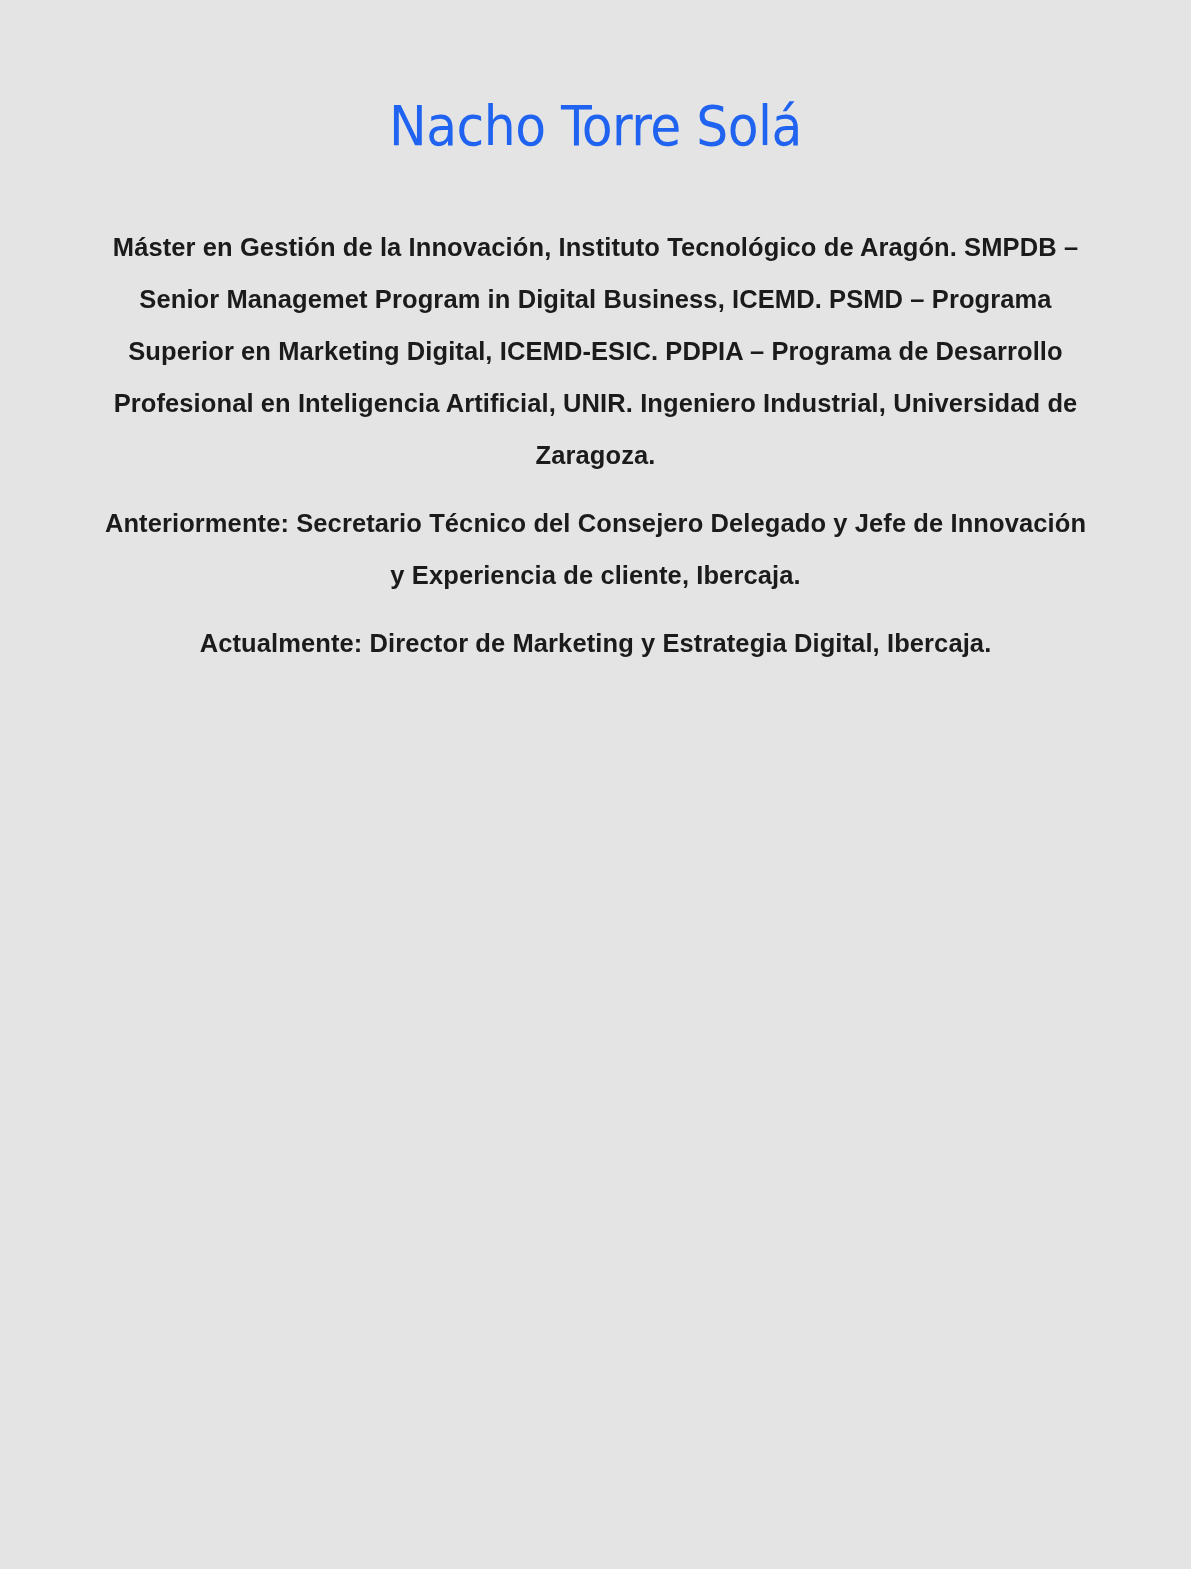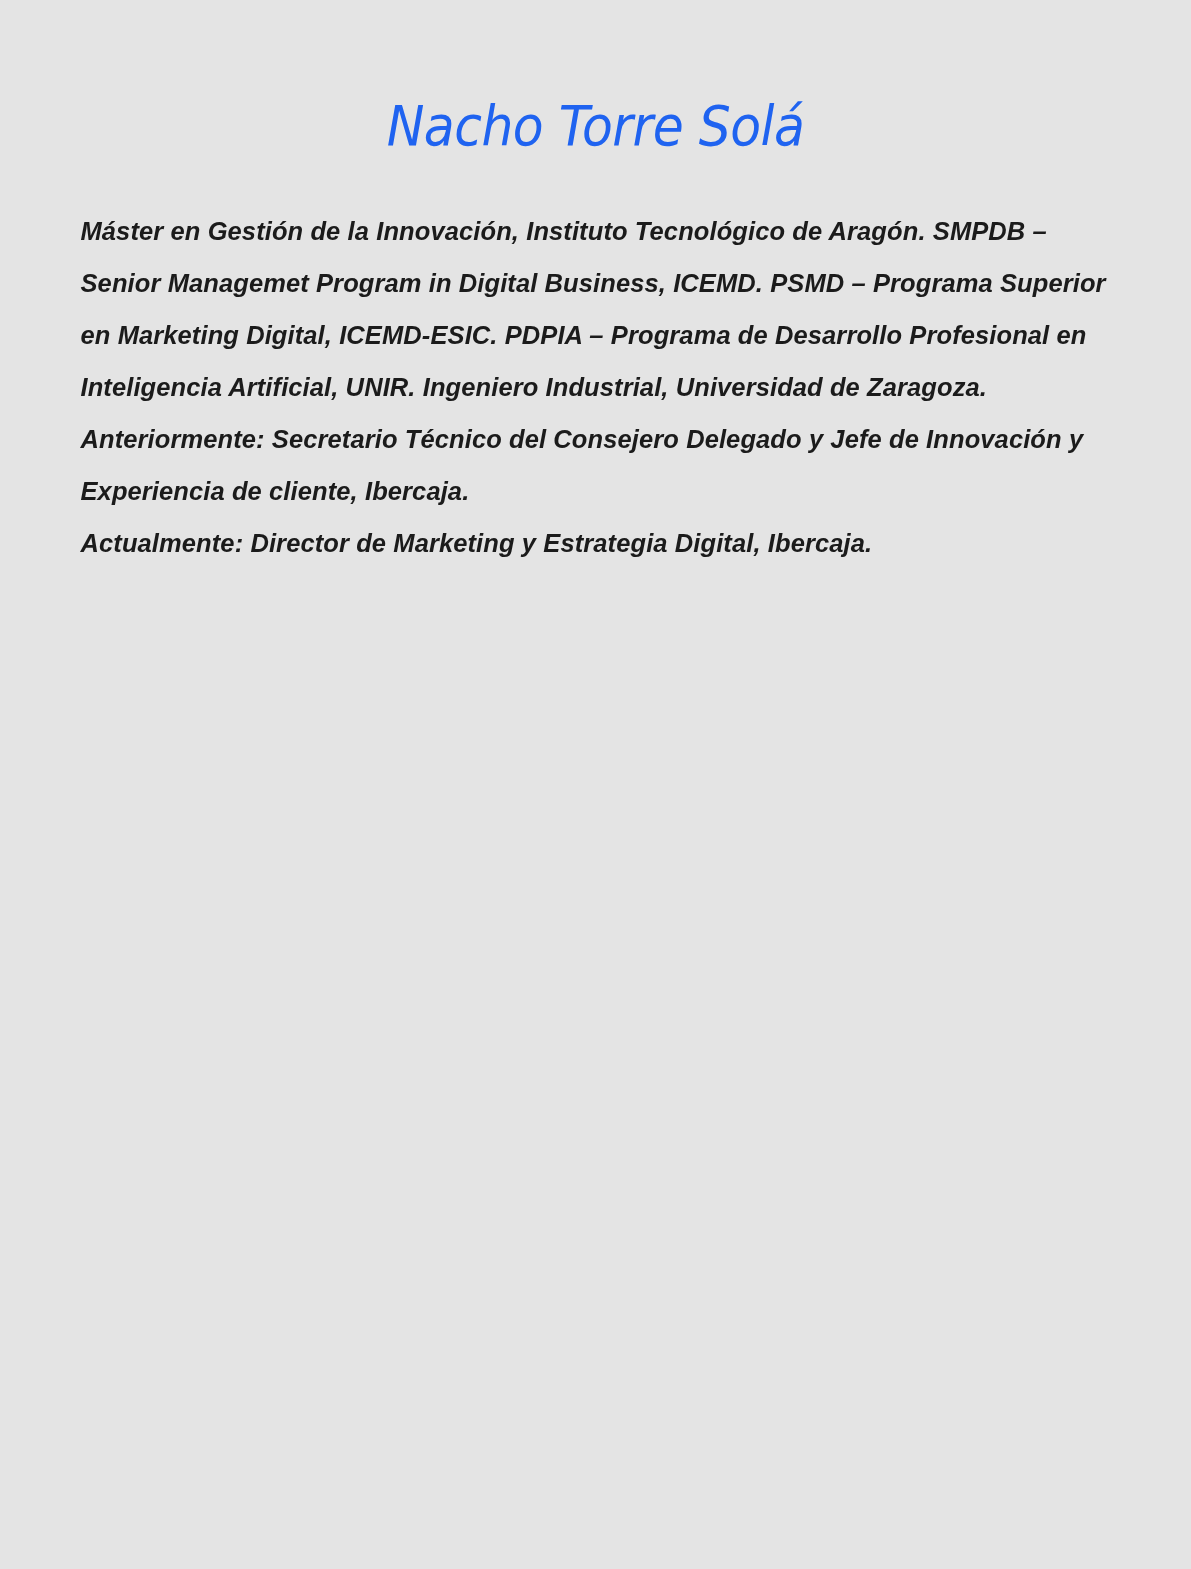--- a/index.html
+++ b/index.html
@@ -14,47 +14,46 @@
     font-family: "Liberation Sans", sans-serif;
     color: #1a1a1a;
     overflow: hidden;
   }
   .page {
     width: 1191px;
     height: 1569px;
     box-sizing: border-box;
     padding: 0;
     position: relative;
-    font-style: italic;
   }
   .title {
     text-align: center;
     color: #1f63f0;
     font-family: "DejaVu Sans Condensed", "Liberation Sans Narrow", "Liberation Sans", sans-serif;
     font-size: 56px;
     font-weight: 400;
     letter-spacing: -0.5px;
     line-height: 1.1;
     margin: 0;
     padding-top: 95px;
   }
   .bio {
     margin: 0 auto;
     padding-top: 48px;
     width: 1030px;
     text-align: center;
   }
   .bio p {
-    margin: 0;
+    margin: 16px;
     font-size: 25.5px;
     font-weight: bold;
     line-height: 52px;
     letter-spacing: 0.1px;
     color: #1b1b1b;
-    text-align: left;
+    text-align: center;
   }
   .bio p.para-gap {
     margin-top: 0;
   }
 </style>
 </head>
 <body style="background: rgb(228, 228, 228);">
 
 <div class="page">
 

